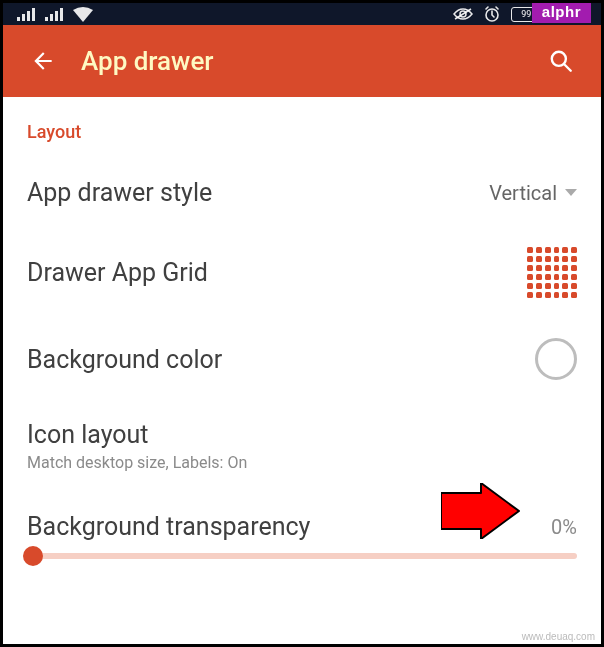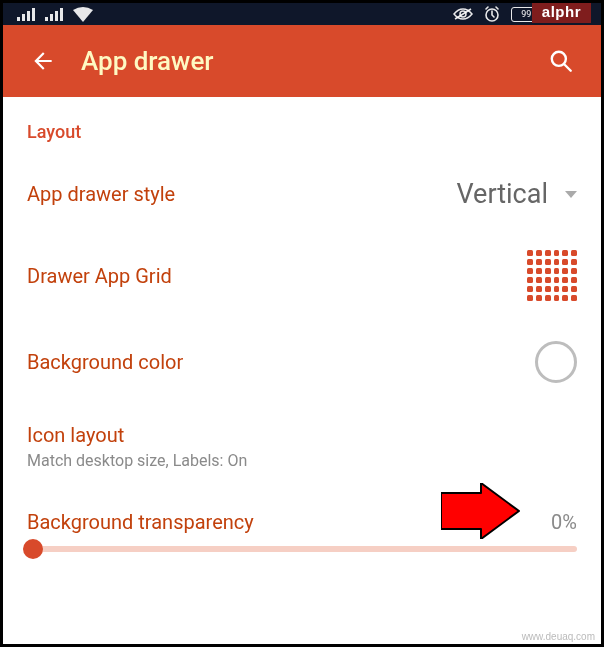--- a/index.html
+++ b/index.html
@@ -1,19 +1,19 @@
 <!DOCTYPE html>
 <html><head>
 <meta charset="utf-8">
 <style>
   * { box-sizing: border-box; margin: 0; padding: 0; }
   body { font-family: Roboto, "Helvetica Neue", Arial, sans-serif; background: #fff; }
   .frame { width: 604px; height: 647px; border: 3px solid #000; position: relative; background: #fff; overflow: hidden; }
   
-  .alphr-badge { position: absolute; top: -3px; right: 10px; background: #7f1d1d; color: #fff; font-size: 15px; font-weight: 700; padding: 3px 10px; letter-spacing: 0.5px; z-index: 50; font-family: Arial, sans-serif; }
+  .alphr-badge { position: absolute; top: -3px; right: 10px; background: #a21caf; color: #fff; font-size: 15px; font-weight: 700; padding: 3px 10px; letter-spacing: 0.5px; z-index: 50; font-family: Arial, sans-serif; }
   
   .statusbar { height: 22px; background: #0f172a; color: rgba(255,255,255,0.9); display: flex; align-items: center; padding: 0 14px; font-size: 15px; }
   .sb-left { display: flex; align-items: center; gap: 10px; }
   .sb-right { margin-left: auto; display: flex; align-items: center; gap: 10px; }
   .bars { display: flex; align-items: flex-end; gap: 2px; height: 14px; }
   .bars span { width: 3px; background: rgba(255,255,255,0.9); }
   .bars span:nth-child(1){height:4px}.bars span:nth-child(2){height:7px}.bars span:nth-child(3){height:10px}.bars span:nth-child(4){height:13px}
   .battery { display:inline-flex; align-items:center; }
   .batt-body { width:30px;height:15px;border:1px solid rgba(255,255,255,0.9);border-radius:3px;display:flex;align-items:center;justify-content:center;font-size:9px;color:rgba(255,255,255,0.95);}
   .batt-tip { width:2px;height:7px;background:rgba(255,255,255,0.9);margin-left:1px;}
@@ -22,23 +22,23 @@
   .appbar { height: 72px; background: #d84a2b; color: #fef9c3; display: flex; align-items: center; padding: 0 20px; }
   .back-btn { width: 40px; height: 40px; display:flex; align-items:center; justify-content:center; cursor:pointer; }
   .title { font-size: 26px; font-weight: 500; margin-left: 18px; }
   .search-btn { margin-left: auto; width:40px;height:40px;display:flex;align-items:center;justify-content:center;cursor:pointer;}
   
   .content { padding: 0 24px; }
   .section-header { color: #d84a2b; font-size: 18px; font-weight: 500; padding: 24px 0 16px; }
   
   .row { padding: 20px 0; display:flex; align-items:center; }
   .row-main { flex: 1; }
-  .row-title { font-size: 20px; color: #c2410c; }
+  .row-title { font-size: 25px; color: #404040; }
   .row-sub { font-size: 16px; color: #8a8a8a; margin-top: 4px; }
-  .row-value { font-size: 27px; color: #666; margin-right: 17px; }
+  .row-value { font-size: 20px; color: #666; margin-right: 8px; }
   .dropdown-caret { width:0;height:0;border-left:6px solid transparent;border-right:6px solid transparent;border-top:7px solid #aaa;}
   
   .grid-preview { width: 50px; display:grid; grid-template-columns:repeat(6,1fr); grid-auto-rows:6px; gap:3px;}
   .grid-preview span { background:#d84a2b; border-radius:1.5px;}
   
   .color-swatch { width:42px;height:42px;border-radius:50%;border:3px solid #bdbdbd;background:#fff;}
   
   .arrow-annot { position:absolute; left: 438px; top: 480px; z-index:30; pointer-events:none;}
   
   .slider-track { position:relative; height:6px; background:#f6cfc4; border-radius:3px; margin-top:6px;}

